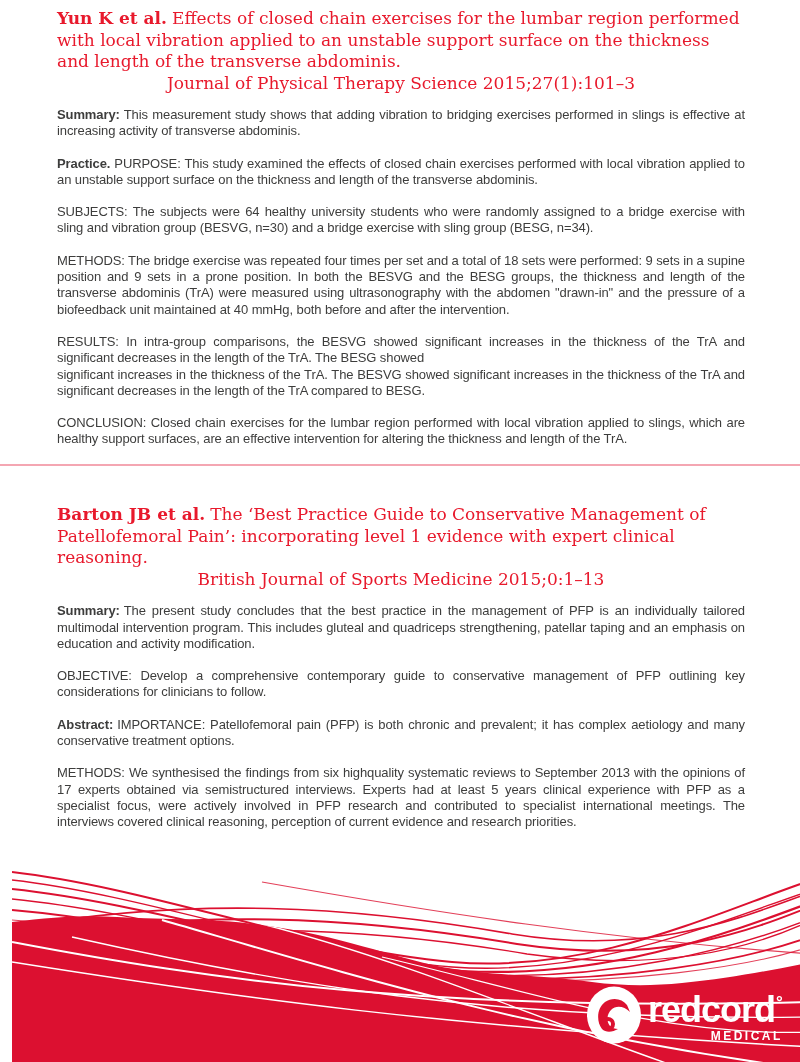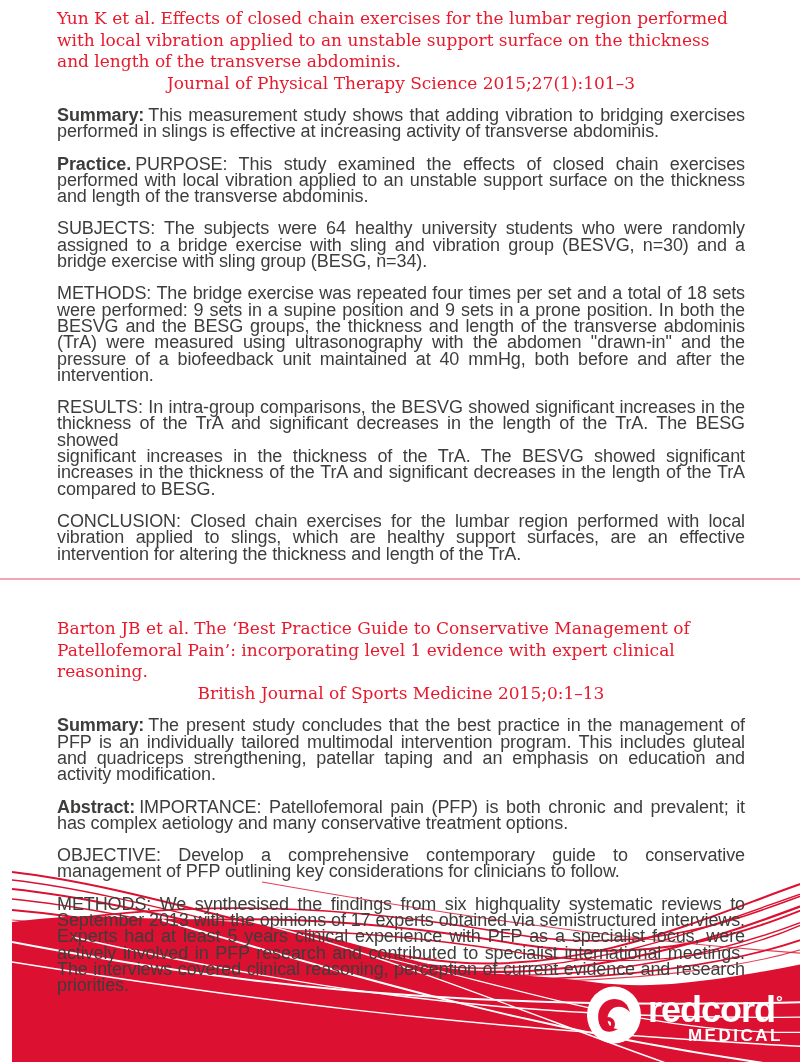--- a/index.html
+++ b/index.html
@@ -14,33 +14,33 @@
   .content.first { padding-top: 8px; }
 
   .article-head {
     margin: 0;
     color: #e8192c;
     font-family: "DejaVu Serif", "Liberation Serif", serif;
     font-weight: 400;
     font-size: 17px;
     line-height: 21.5px;
   }
-  .article-head strong { font-weight: 400; margin-right: 5px; }
+  .article-head strong { font-weight: 700; margin-right: 5px; }
   .journal {
     color: #e8192c;
     font-family: "DejaVu Serif", "Liberation Serif", serif;
     font-size: 17px;
     line-height: 21.5px;
     margin-bottom: 13px;
     text-align: center;
   }
   .para {
     margin: 0 0 16px 0;
     color: #3d3d3c;
-    font-size: 18px;
+    font-size: 13px;
     line-height: 16.3px;
     letter-spacing: -0.1px;
     text-align: justify;
   }
   .para strong { font-weight: 700; margin-right: 4px; color: #3d3d3c; }
   .para.last { margin-bottom: 0; }
 
   hr.divider {
     border: none;
     height: 2.5px;
@@ -73,21 +73,21 @@
     white-space: nowrap;
   }
   .brand-line .deg {
     font-size: 17px;
     vertical-align: 14px;
     letter-spacing: 0;
     margin-left: 1px;
   }
   .division {
     text-align: right;
-    font-size: 17px;
+    font-size: 12px;
     font-weight: 700;
     letter-spacing: 2.5px;
     line-height: 16px;
     margin-top: 1px;
   }
 </style>
 </head>
 <body>
 
 <section class="content first">
@@ -102,22 +102,22 @@
   <p class="para last"><span>CONCLUSION: Closed chain exercises for the lumbar region performed with local vibration applied to slings, which are healthy support surfaces, are an effective intervention for altering the thickness and length of the TrA.</span></p>
 </section>
 
 <hr class="divider">
 
 <section class="content">
   <h2 class="article-head"><strong>Barton JB et al.</strong><span>The ‘Best Practice Guide to Conservative Management of Patellofemoral Pain’: incorporating level 1 evidence with expert clinical reasoning.</span></h2>
   <div class="journal">British Journal of Sports Medicine 2015;0:1–13</div>
 
   <p class="para"><strong>Summary:</strong><span>The present study concludes that the best practice in the management of PFP is an individually tailored multimodal intervention program. This includes gluteal and quadriceps strengthening, patellar taping and an emphasis on education and activity modification.</span></p>
+  <p class="para"><span>OBJECTIVE: Develop a comprehensive contemporary guide to conservative management of PFP outlining key considerations for clinicians to follow.</span></p>
   <p class="para"><strong>Abstract:</strong><span>IMPORTANCE: Patellofemoral pain (PFP) is both chronic and prevalent; it has complex aetiology and many conservative treatment options.</span></p>
-  <p class="para"><span>OBJECTIVE: Develop a comprehensive contemporary guide to conservative management of PFP outlining key considerations for clinicians to follow.</span></p>
   <p class="para last"><span>METHODS: We synthesised the findings from six highquality systematic reviews to September 2013 with the opinions of 17 experts obtained via semistructured interviews. Experts had at least 5 years clinical experience with PFP as a specialist focus, were actively involved in PFP research and contributed to specialist international meetings. The interviews covered clinical reasoning, perception of current evidence and research priorities.</span></p>
 </section>
 
 <div class="footer">
   <svg class="waves" width="800" height="200" viewBox="0 0 800 200" xmlns="http://www.w3.org/2000/svg">
     <defs>
       <clipPath id="massclip">
         <path d="M0,60 C40,55 75,53 105,55 C160,58 200,56 250,63 C330,74 380,95 430,105 C480,114 520,112 580,120 C610,124 640,124 670,121 C720,116 760,108 800,100 L800,200 L0,200 Z"></path>
       </clipPath>
     </defs>

